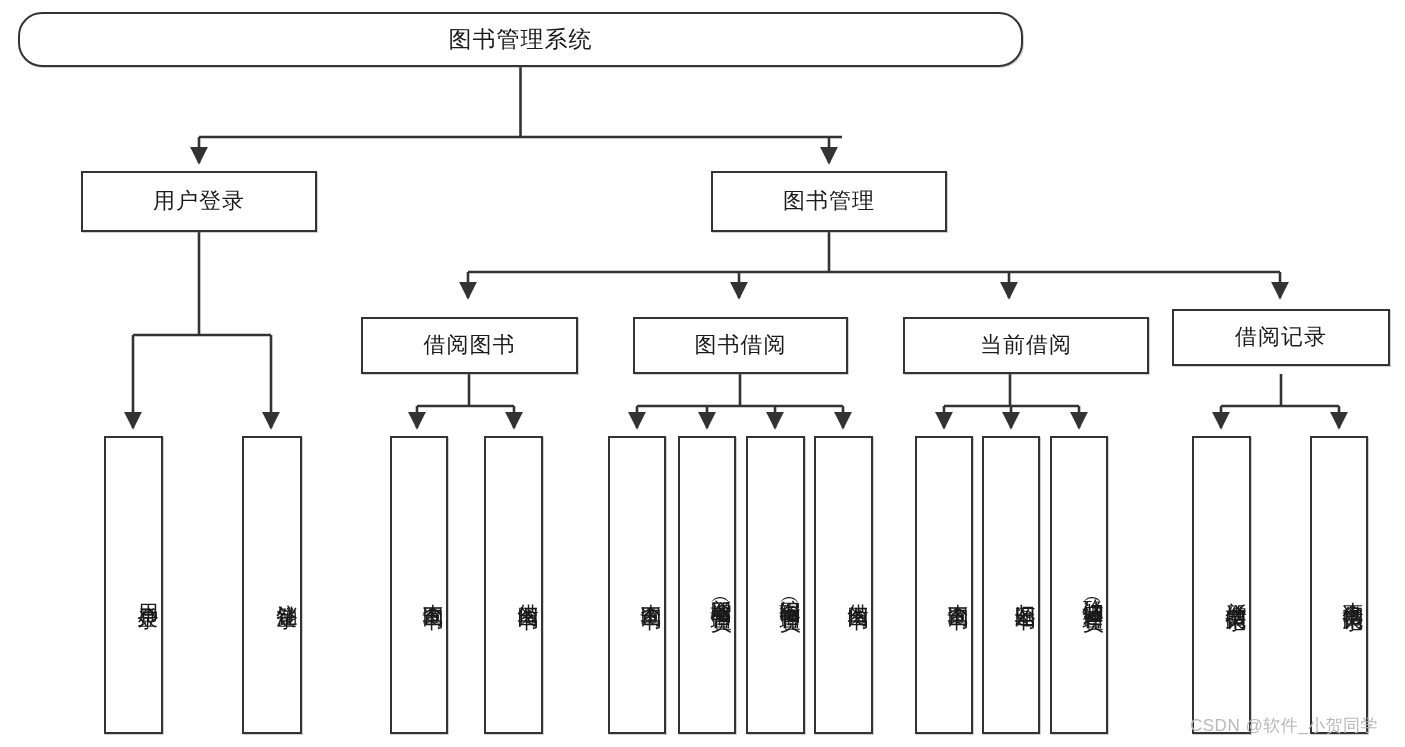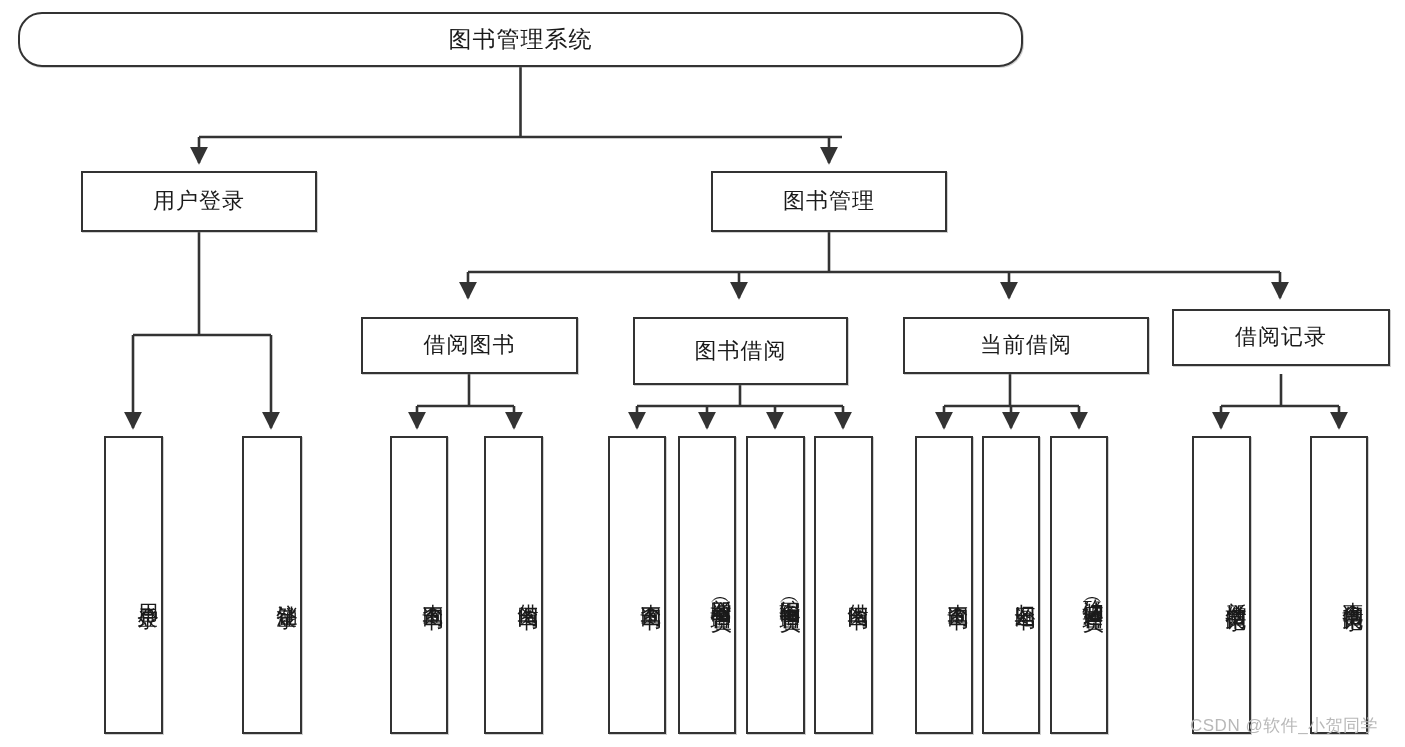--- a/index.html
+++ b/index.html
@@ -121,21 +121,21 @@
   </svg>
 
   <div class="node horiz root" style="left:18px; top:12px; width:1005px; height:55px;border-radius:24px;">图书管理系统</div>
 
   <div class="node horiz" style="left:81px; top:171px; width:236px; height:61px;">用户登录</div>
 
   <div class="node horiz" style="left:711px; top:171px; width:236px; height:61px;">图书管理</div>
 
   <div class="node horiz" style="left:361px; top:317px; width:217px; height:57px;">借阅图书</div>
 
-  <div class="node horiz" style="left:633px; top:317px; width:215px; height:68px;">图书借阅</div>
+  <div class="node horiz" style="left:633px; top:317px; width:215px; height:57px;">图书借阅</div>
 
   <div class="node horiz" style="left:903px; top:317px; width:246px; height:57px;">当前借阅</div>
 
   <div class="node horiz" style="left:1172px; top:309px; width:218px; height:57px;">借阅记录</div>
 
   <div class="node vert" style="left:104px; top:436px; width:59px; height:298px;">用户登录</div>
 
   <div class="node vert" style="left:242px; top:436px; width:60px; height:298px;">注销登录</div>
 
   <div class="node vert" style="left:390px; top:436px; width:58px; height:298px;">查询图书</div>

